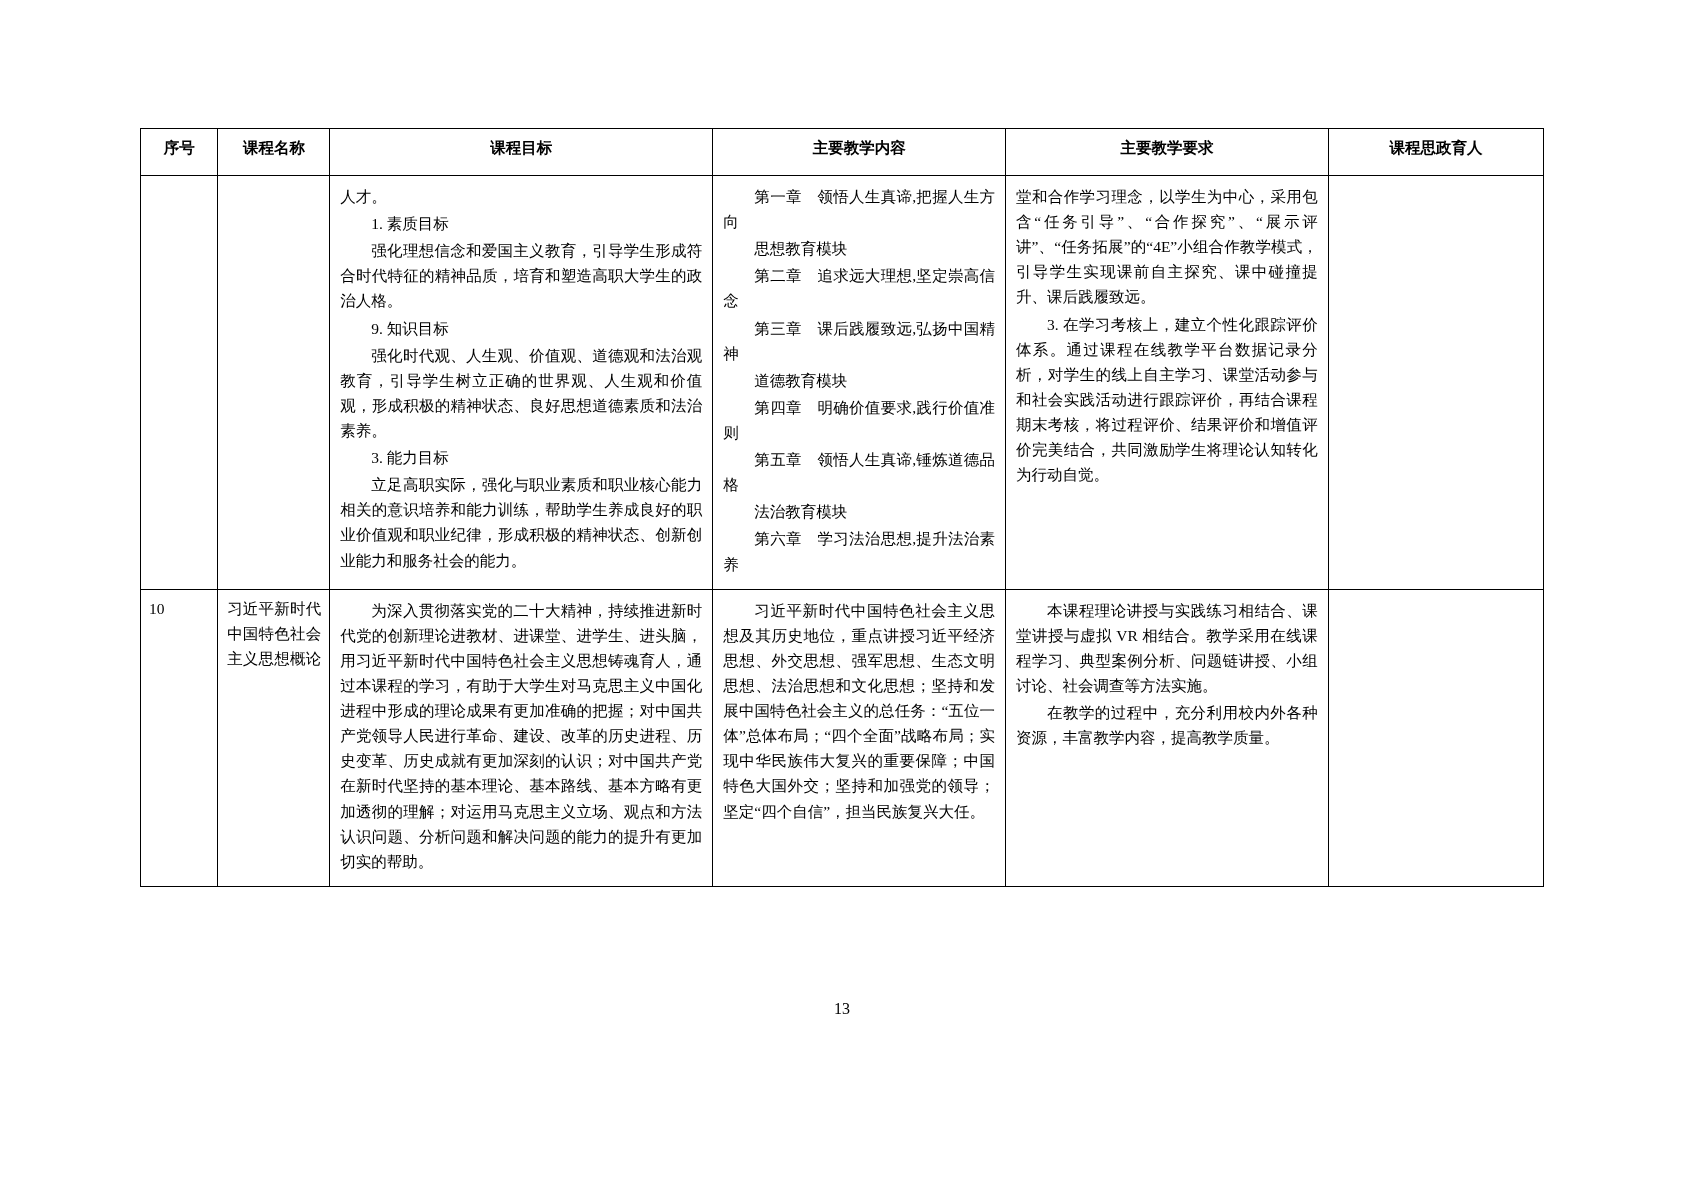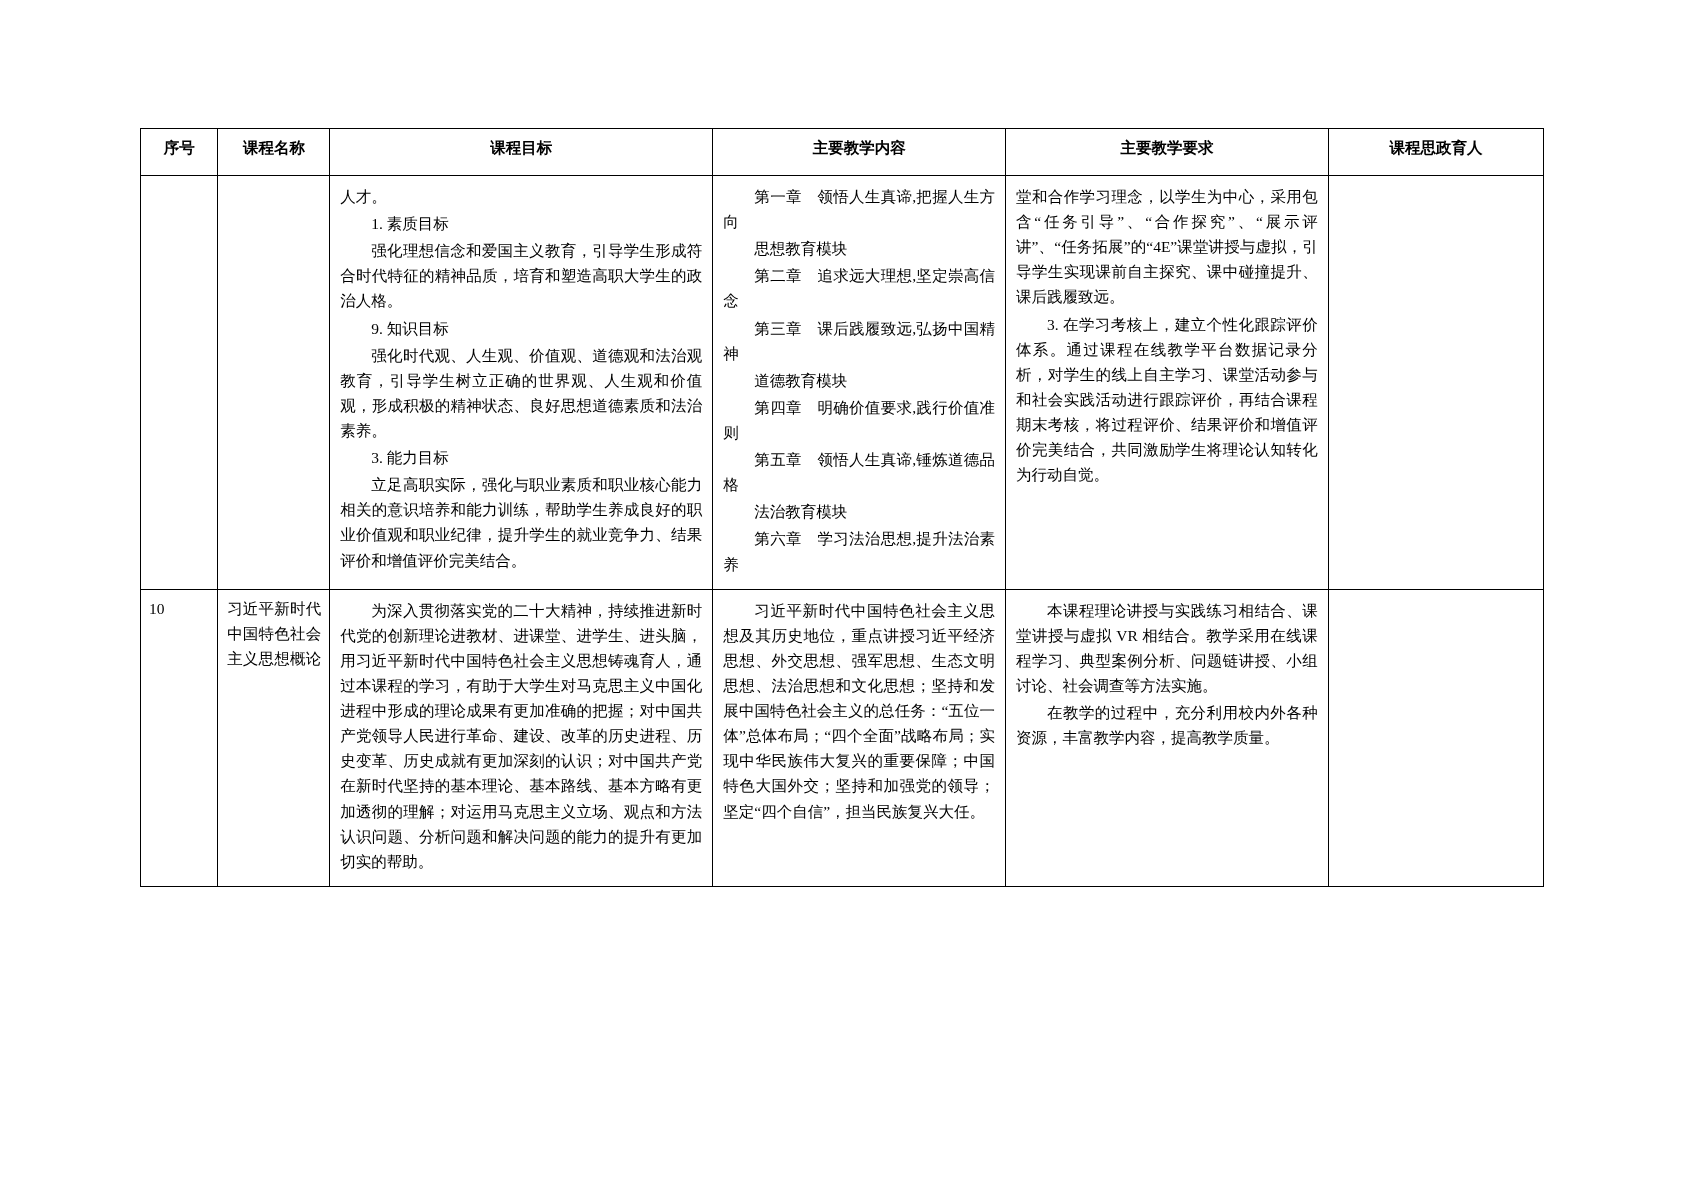--- a/index.html
+++ b/index.html
@@ -106,35 +106,35 @@
       <tr>
         <td class="cell-center"></td>
         <td class="cell-name"></td>
         <td class="para-block">
             <p class="ind0">人才。</p>
             <p class="ind2">1. 素质目标</p>
             <p class="ind2">强化理想信念和爱国主义教育，引导学生形成符合时代特征的精神品质，培育和塑造高职大学生的政治人格。</p>
             <p class="ind2">9. 知识目标</p>
             <p class="ind2">强化时代观、人生观、价值观、道德观和法治观教育，引导学生树立正确的世界观、人生观和价值观，形成积极的精神状态、良好思想道德素质和法治素养。</p>
             <p class="ind2">3. 能力目标</p>
-            <p class="ind2">立足高职实际，强化与职业素质和职业核心能力相关的意识培养和能力训练，帮助学生养成良好的职业价值观和职业纪律，提升学生的就业竞争力、结果评价和增值评价完美结合。</p>
+            <p class="ind2">立足高职实际，强化与职业素质和职业核心能力相关的意识培养和能力训练，帮助学生养成良好的职业价值观和职业纪律，形成积极的精神状态、创新创业能力和服务社会的能力。</p>
           </td>
         <td class="para-block">
             <p class="ind2">第一章　领悟人生真谛,把握人生方向</p>
             <p class="ind2">思想教育模块</p>
             <p class="ind2">第二章　追求远大理想,坚定崇高信念</p>
             <p class="ind2">第三章　课后践履致远,弘扬中国精神</p>
             <p class="ind2">道德教育模块</p>
             <p class="ind2">第四章　明确价值要求,践行价值准则</p>
             <p class="ind2">第五章　领悟人生真谛,锤炼道德品格</p>
             <p class="ind2">法治教育模块</p>
             <p class="ind2">第六章　学习法治思想,提升法治素养</p>
           </td>
         <td class="para-block">
-            <p class="ind0">堂和合作学习理念，以学生为中心，采用包含“任务引导”、“合作探究”、“展示评讲”、“任务拓展”的“4E”课堂讲授与虚拟，引导学生实现课前自主探究、课中碰撞提升、课后践履致远。</p>
+            <p class="ind0">堂和合作学习理念，以学生为中心，采用包含“任务引导”、“合作探究”、“展示评讲”、“任务拓展”的“4E”小组合作教学模式，引导学生实现课前自主探究、课中碰撞提升、课后践履致远。</p>
             <p class="ind2">3. 在学习考核上，建立个性化跟踪评价体系。通过课程在线教学平台数据记录分析，对学生的线上自主学习、课堂活动参与和社会实践活动进行跟踪评价，再结合课程期末考核，将过程评价、结果评价和增值评价完美结合，共同激励学生将理论认知转化为行动自觉。</p>
           </td>
         <td></td>
       </tr>
       <tr>
         <td class="cell-center">10</td>
         <td class="cell-name">习近平新时代中国特色社会主义思想概论</td>
         <td class="para-block">
             <p class="ind2">为深入贯彻落实党的二十大精神，持续推进新时代党的创新理论进教材、进课堂、进学生、进头脑，用习近平新时代中国特色社会主义思想铸魂育人，通过本课程的学习，有助于大学生对马克思主义中国化进程中形成的理论成果有更加准确的把握；对中国共产党领导人民进行革命、建设、改革的历史进程、历史变革、历史成就有更加深刻的认识；对中国共产党在新时代坚持的基本理论、基本路线、基本方略有更加透彻的理解；对运用马克思主义立场、观点和方法认识问题、分析问题和解决问题的能力的提升有更加切实的帮助。</p>
           </td>
@@ -142,13 +142,14 @@
             <p class="ind2">习近平新时代中国特色社会主义思想及其历史地位，重点讲授习近平经济思想、外交思想、强军思想、生态文明思想、法治思想和文化思想；坚持和发展中国特色社会主义的总任务：“五位一体”总体布局；“四个全面”战略布局；实现中华民族伟大复兴的重要保障；中国特色大国外交；坚持和加强党的领导；坚定“四个自信”，担当民族复兴大任。</p>
           </td>
         <td class="para-block">
             <p class="ind2">本课程理论讲授与实践练习相结合、课堂讲授与虚拟 VR 相结合。教学采用在线课程学习、典型案例分析、问题链讲授、小组讨论、社会调查等方法实施。</p>
             <p class="ind2">在教学的过程中，充分利用校内外各种资源，丰富教学内容，提高教学质量。</p>
           </td>
         <td></td>
       </tr>
     </tbody>
   </table>
+  <div class="page-number">13</div>
 </div>
 
 </body></html>

